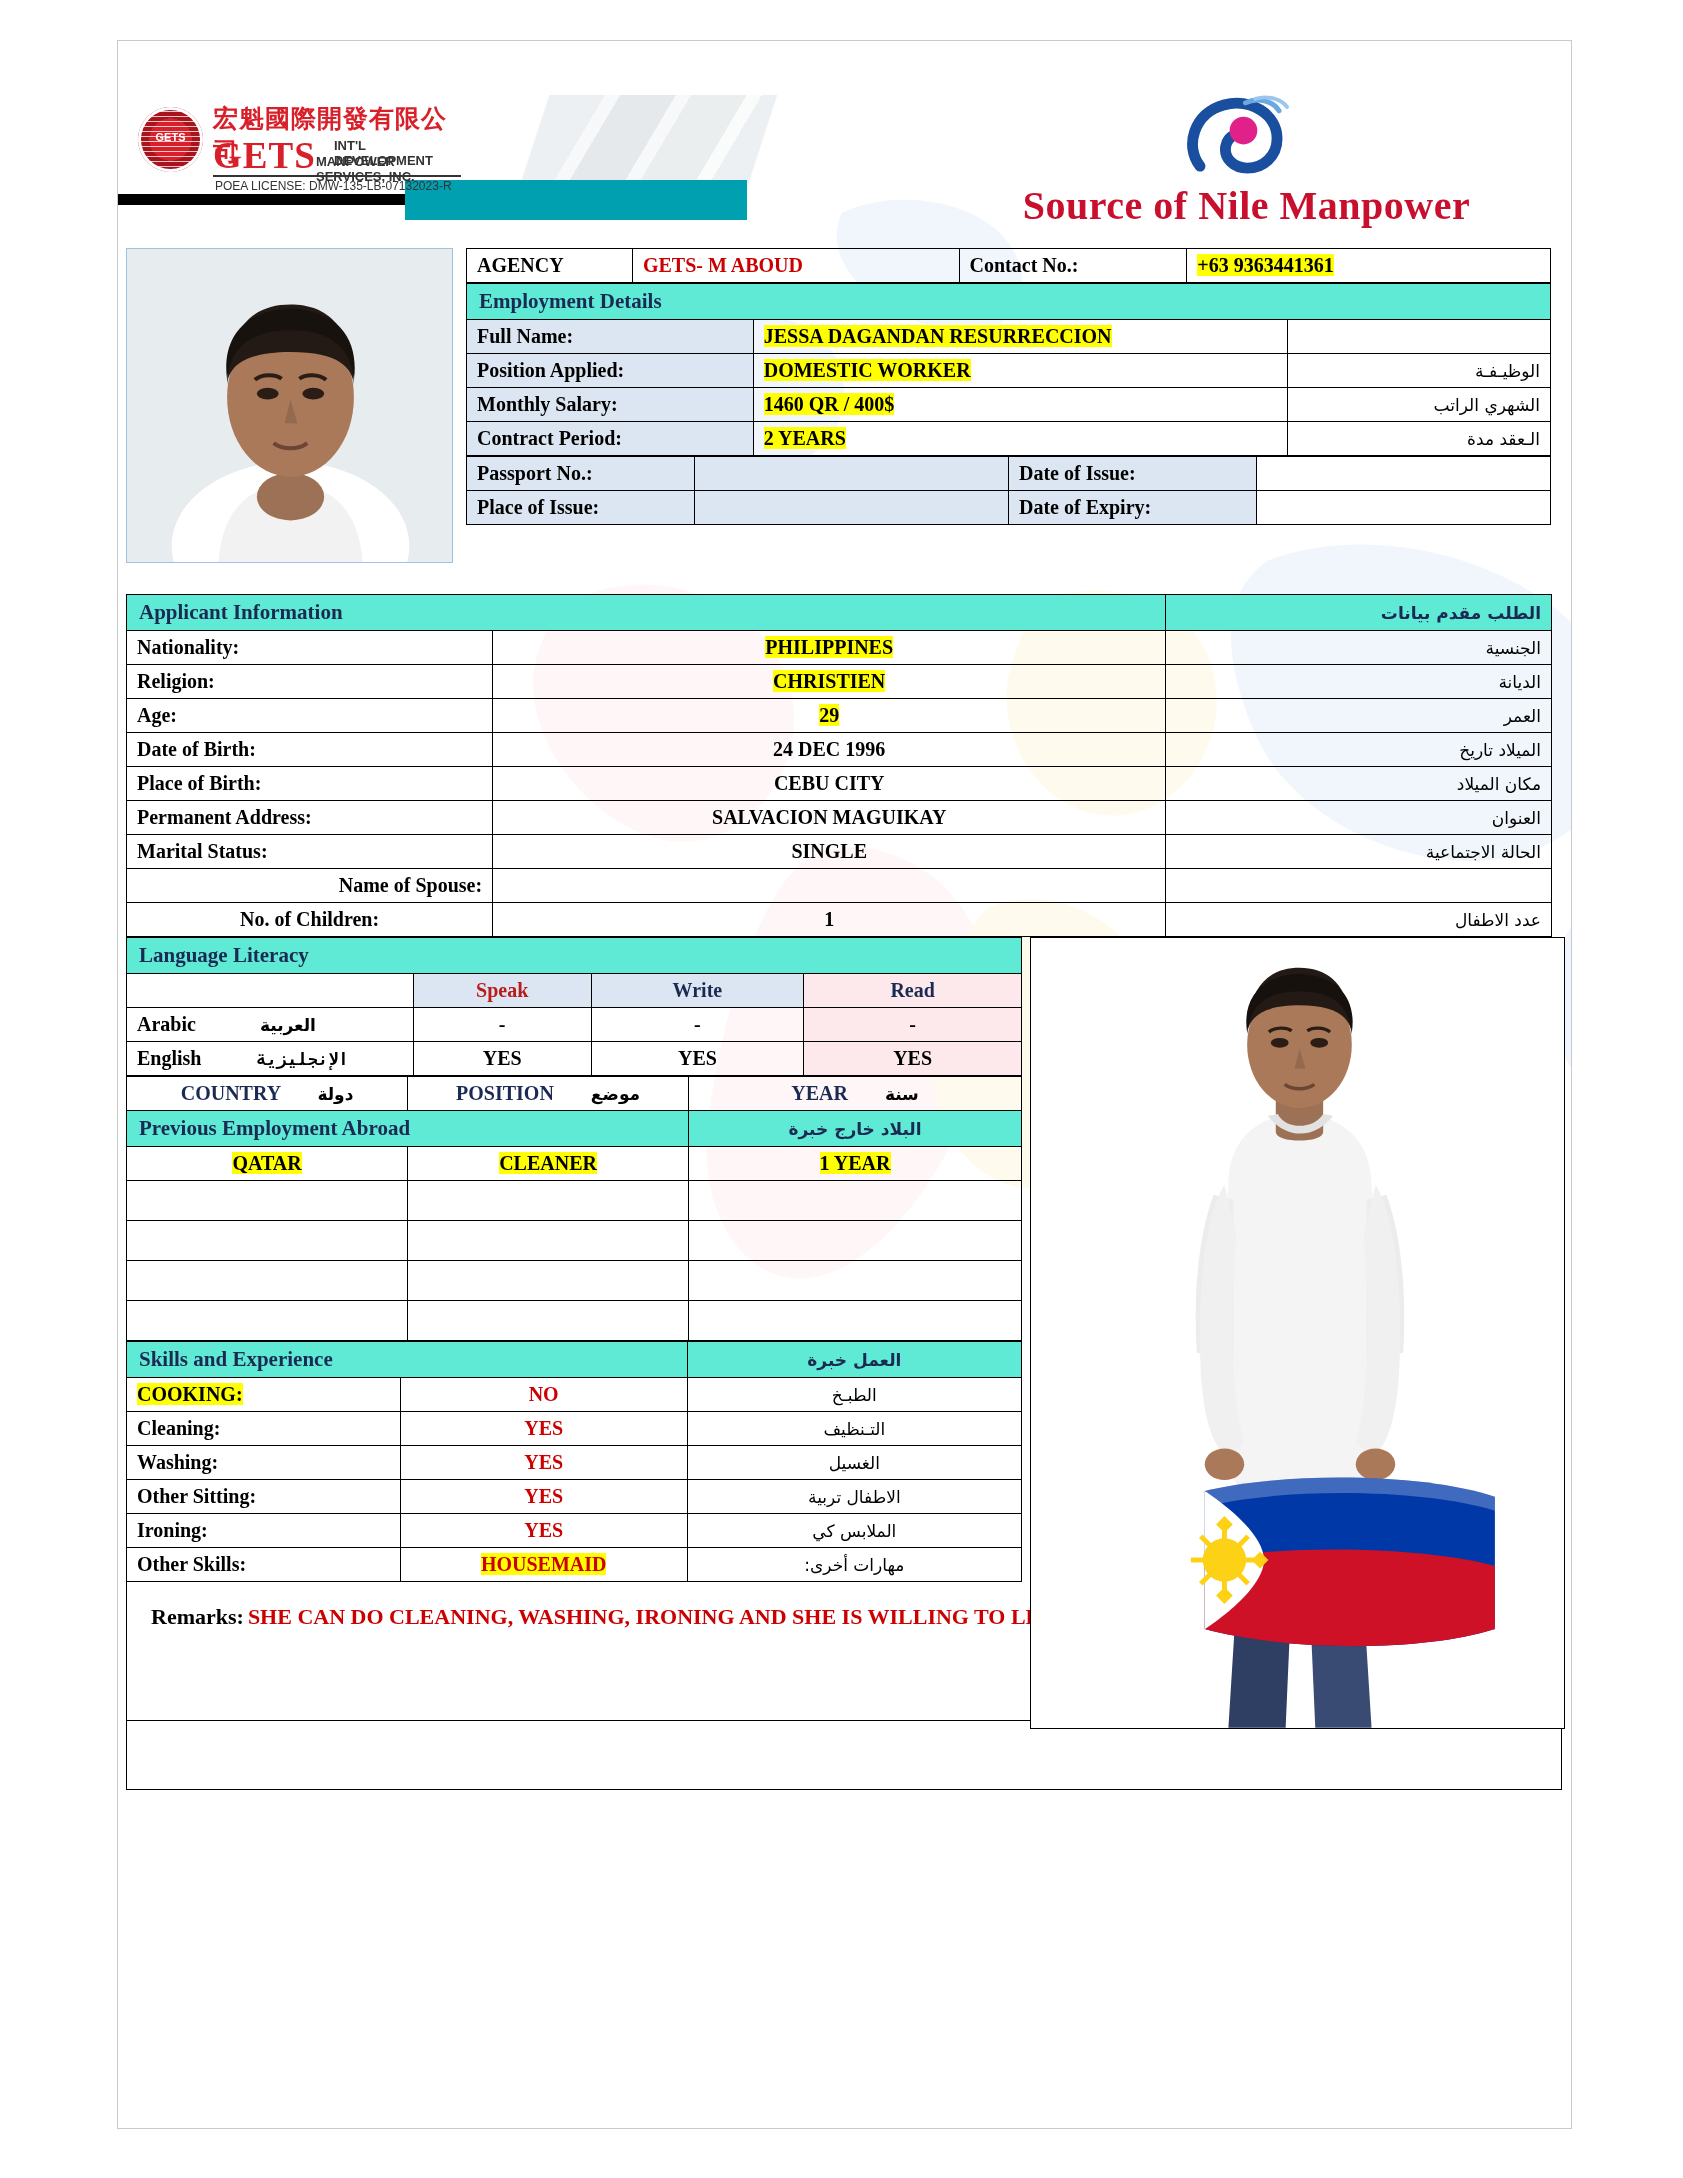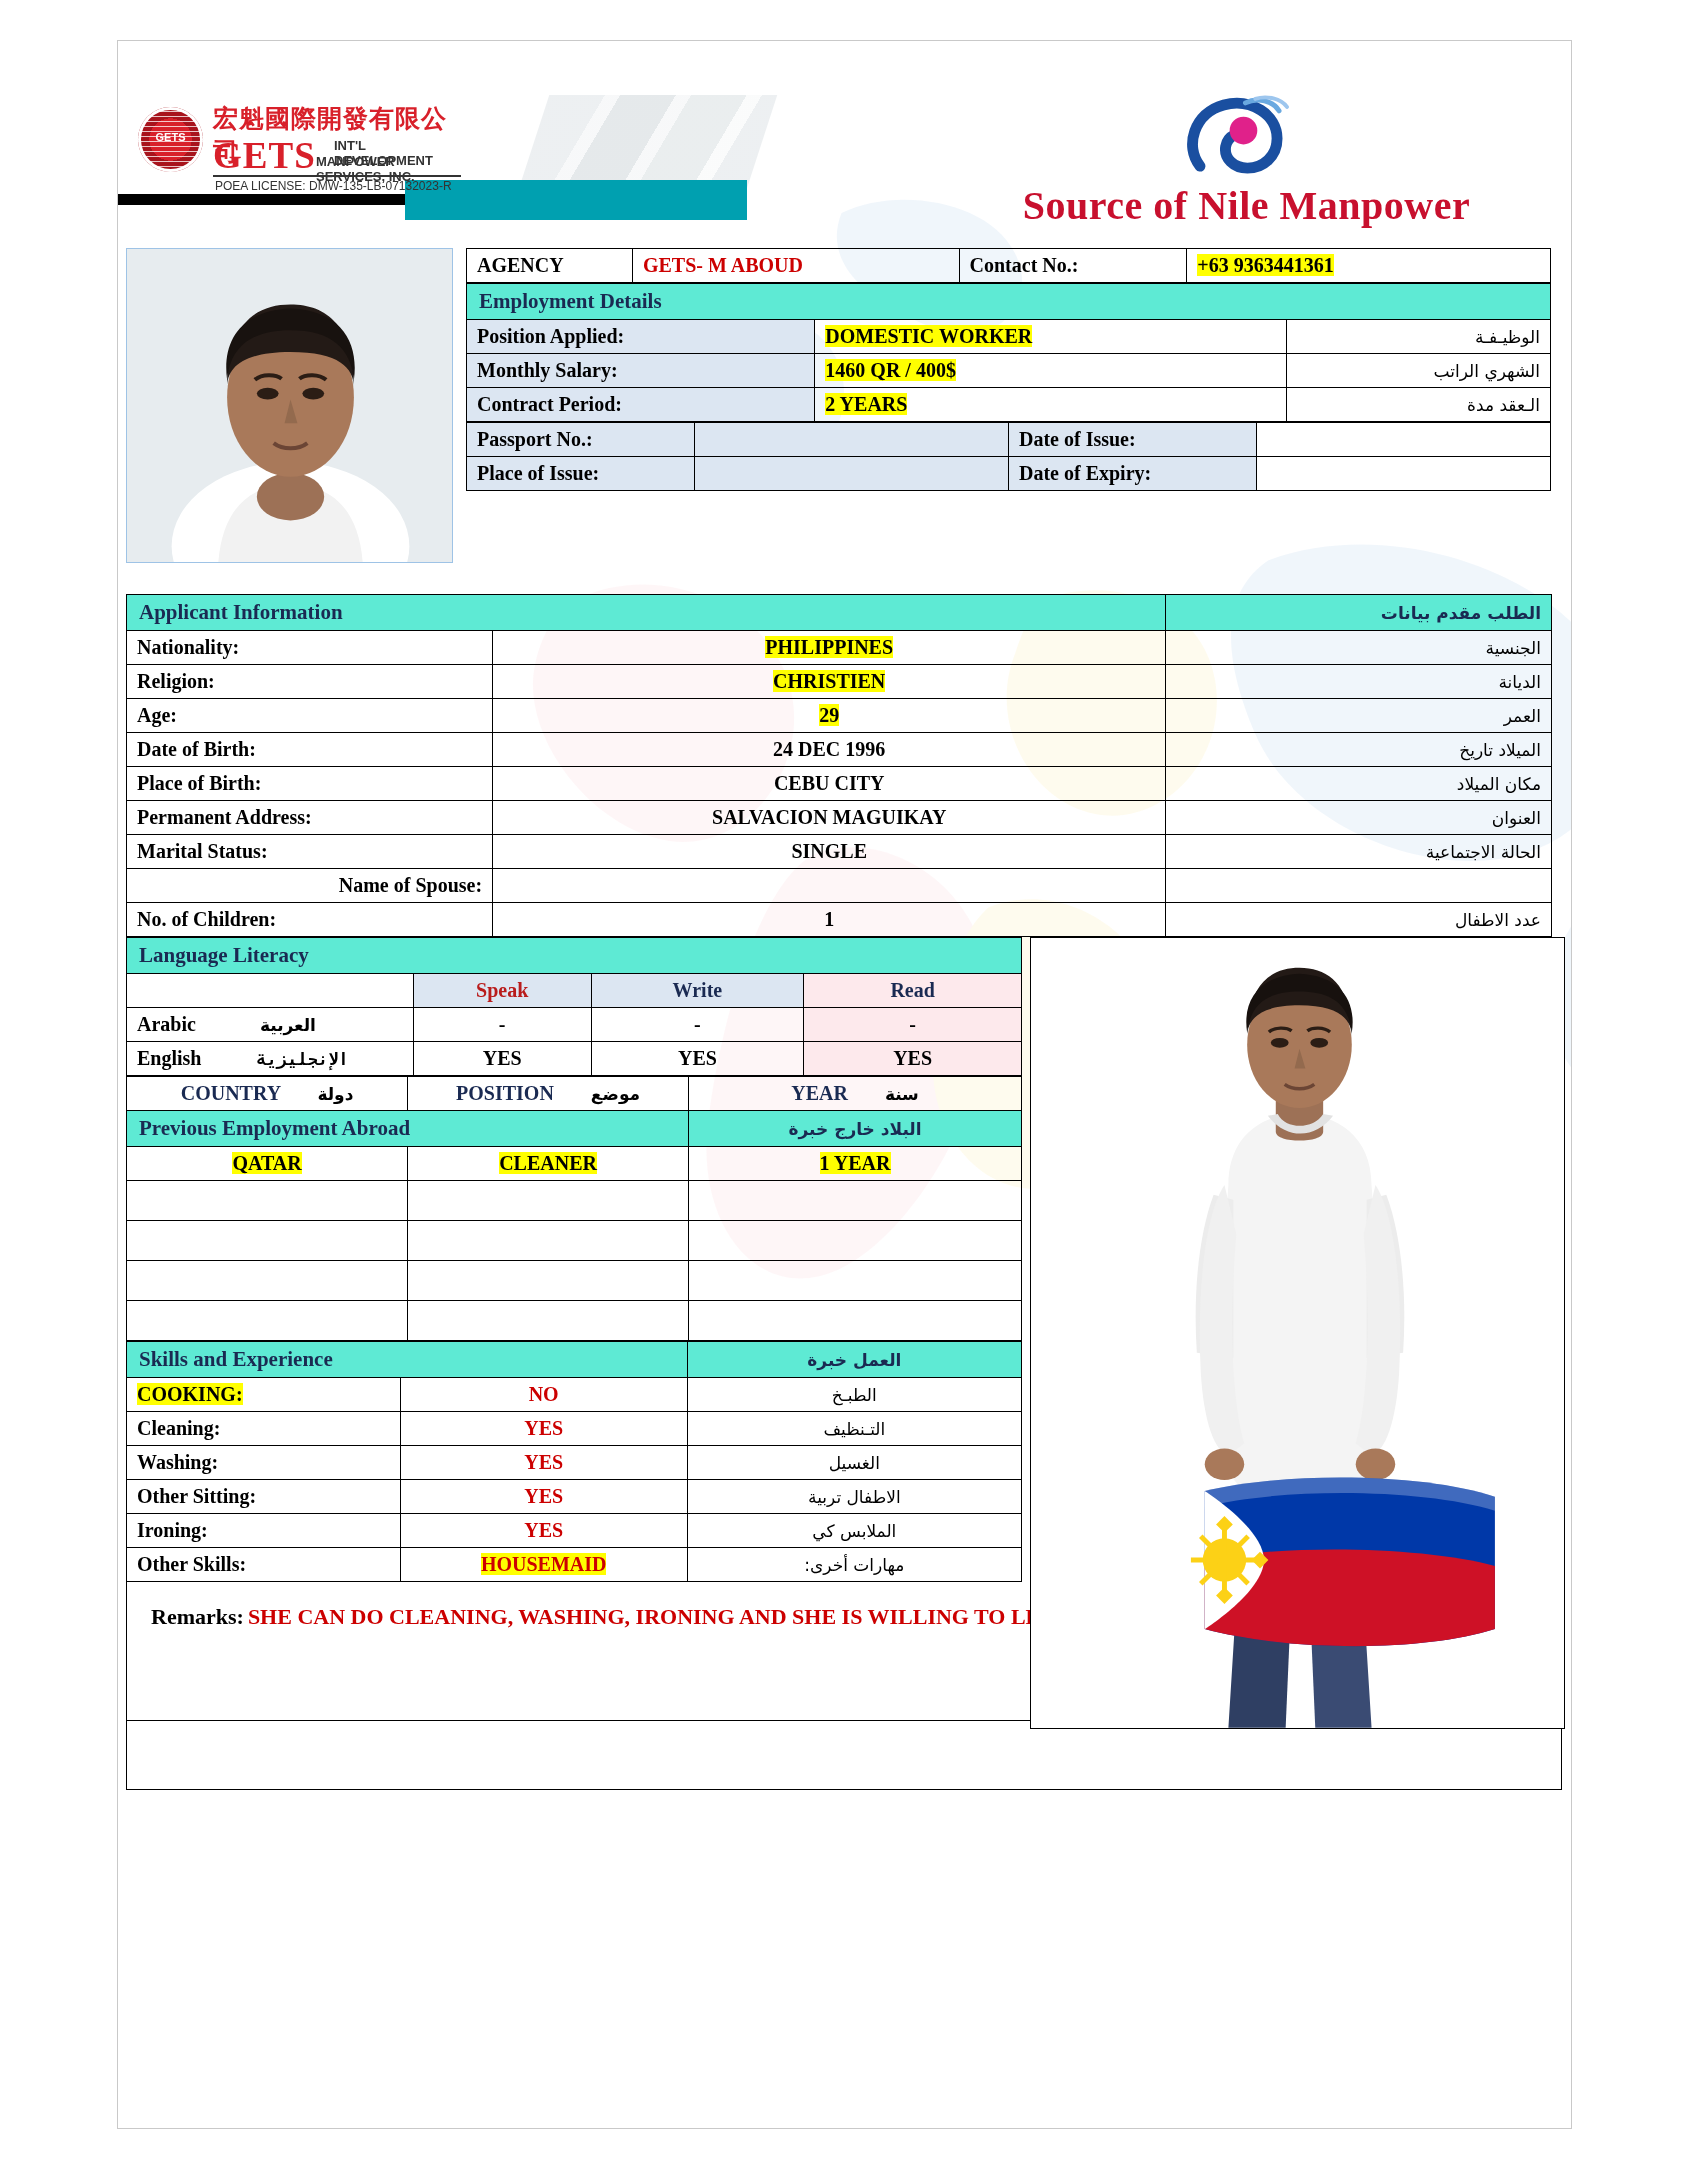--- a/index.html
+++ b/index.html
@@ -221,20 +221,25 @@
           </tr>
         </tbody>
           </table>
 
         <table style="width:1085px;" class="sec">
           <tbody>
               <tr>
             <td class="bandhdr" colspan="3">Employment Details</td>
           </tr>
           <tr>
+            <td class="lbl blue-fill" style="width:287px;">Full Name:</td>
+            <td class="val" style="width:535px;"><span class="hl">JESSA DAGANDAN RESURRECCION</span></td>
+            <td class="ar" style="width:263px;"></td>
+          </tr>
+          <tr>
             <td class="lbl blue-fill">Position Applied:</td>
             <td class="val"><span class="hl">DOMESTIC WORKER</span></td>
             <td class="ar">الوظيـفـة</td>
           </tr>
           <tr>
             <td class="lbl blue-fill">Monthly Salary:</td>
             <td class="val"><span class="hl">1460 QR / 400$</span></td>
             <td class="ar">الشهري الراتب</td>
           </tr>
           <tr>
@@ -304,21 +309,21 @@
         <td class="lbl">Marital Status:</td>
         <td class="val-c">SINGLE</td>
         <td class="ar">الحالة الاجتماعية</td>
       </tr>
       <tr>
         <td class="lbl" style="text-align:right;">Name of Spouse:</td>
         <td class="val-c">&nbsp;</td>
         <td class="ar">&nbsp;</td>
       </tr>
       <tr>
-        <td class="lbl" style="text-align:left;">No. of Children:</td>
+        <td class="lbl" style="text-align:center;">No. of Children:</td>
         <td class="val-c">1</td>
         <td class="ar">عدد الاطفال</td>
       </tr>
     </tbody>
       </table>
 
     <div class="mainblock" style="margin-left:8px; width:1436px;">
 
       <div class="left-col">
 

